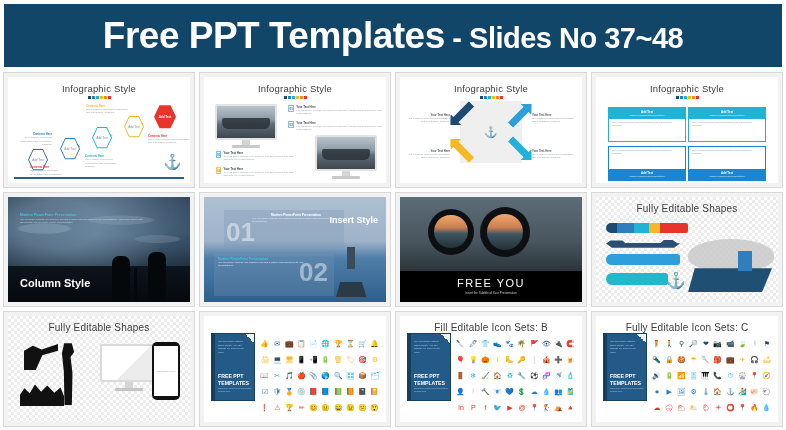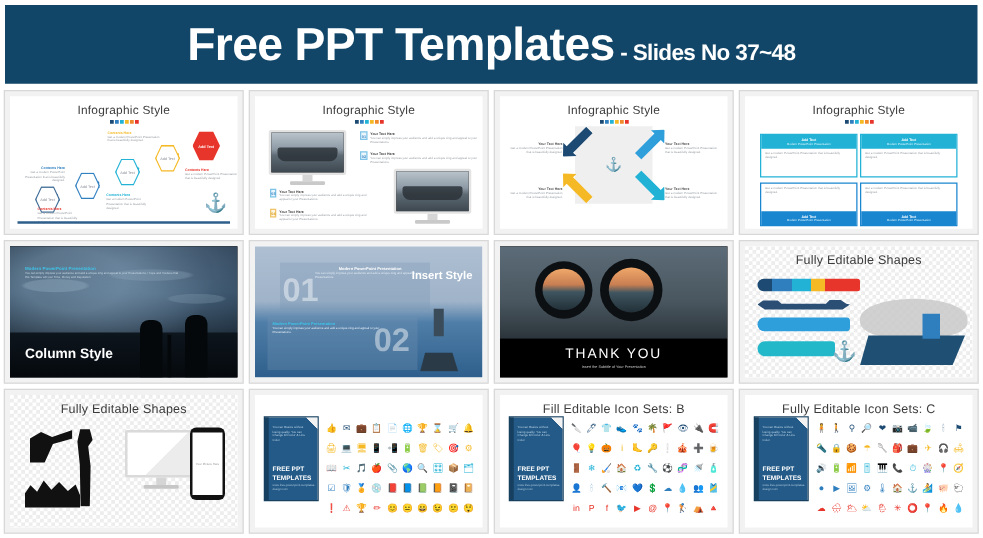--- a/index.html
+++ b/index.html
@@ -14,21 +14,21 @@
 
   
   .banner {
     position: absolute; left: 4px; top: 4px;
     width: 778px; height: 63px;
     background: #124668;
     display: flex; align-items: center; justify-content: center;
   }
   .banner-text { color:#fff; white-space: nowrap; letter-spacing:-0.5px; }
   .banner-main { font-size: 37px; font-weight: bold; }
-  .banner-sub  { font-size: 18px; font-weight: bold; }
+  .banner-sub  { font-size: 29px; font-weight: bold; }
 
   
   .grid {
     position:absolute; left:0; top:72px;
     width:786px; height:358px;
     display:grid;
     grid-template-columns: repeat(4, 1fr);
     grid-template-rows: repeat(3, 1fr);
     gap: 4px;
     padding: 0 3px 3px 3px;
@@ -443,21 +443,21 @@
     <div class="slide">
       <div class="inner dark">
         <div class="bino-bg"></div>
         <div class="lens" style="left:28px;top:12px;width:46px;height:46px">
             <i></i>
           </div>
         <div class="lens" style="left:80px;top:10px;width:50px;height:50px">
             <i></i>
           </div>
         <div class="blackbar">
-          <div style="color:#fff;font-size:11px;letter-spacing:1.5px">THANK YOU</div>
+          <div style="color:#fff;font-size:11px;letter-spacing:1.5px">FREE YOU</div>
           <div style="color:#c9c9c9;font-size:3px;margin-top:2px">Insert the Subtitle of Your Presentation</div>
         </div>
       </div>
     </div>
 
     <div class="slide">
       <div class="inner">
         <div class="checker"></div>
         <div class="s-title" style="position:relative;font-size:10px">Fully Editable Shapes</div>
 

